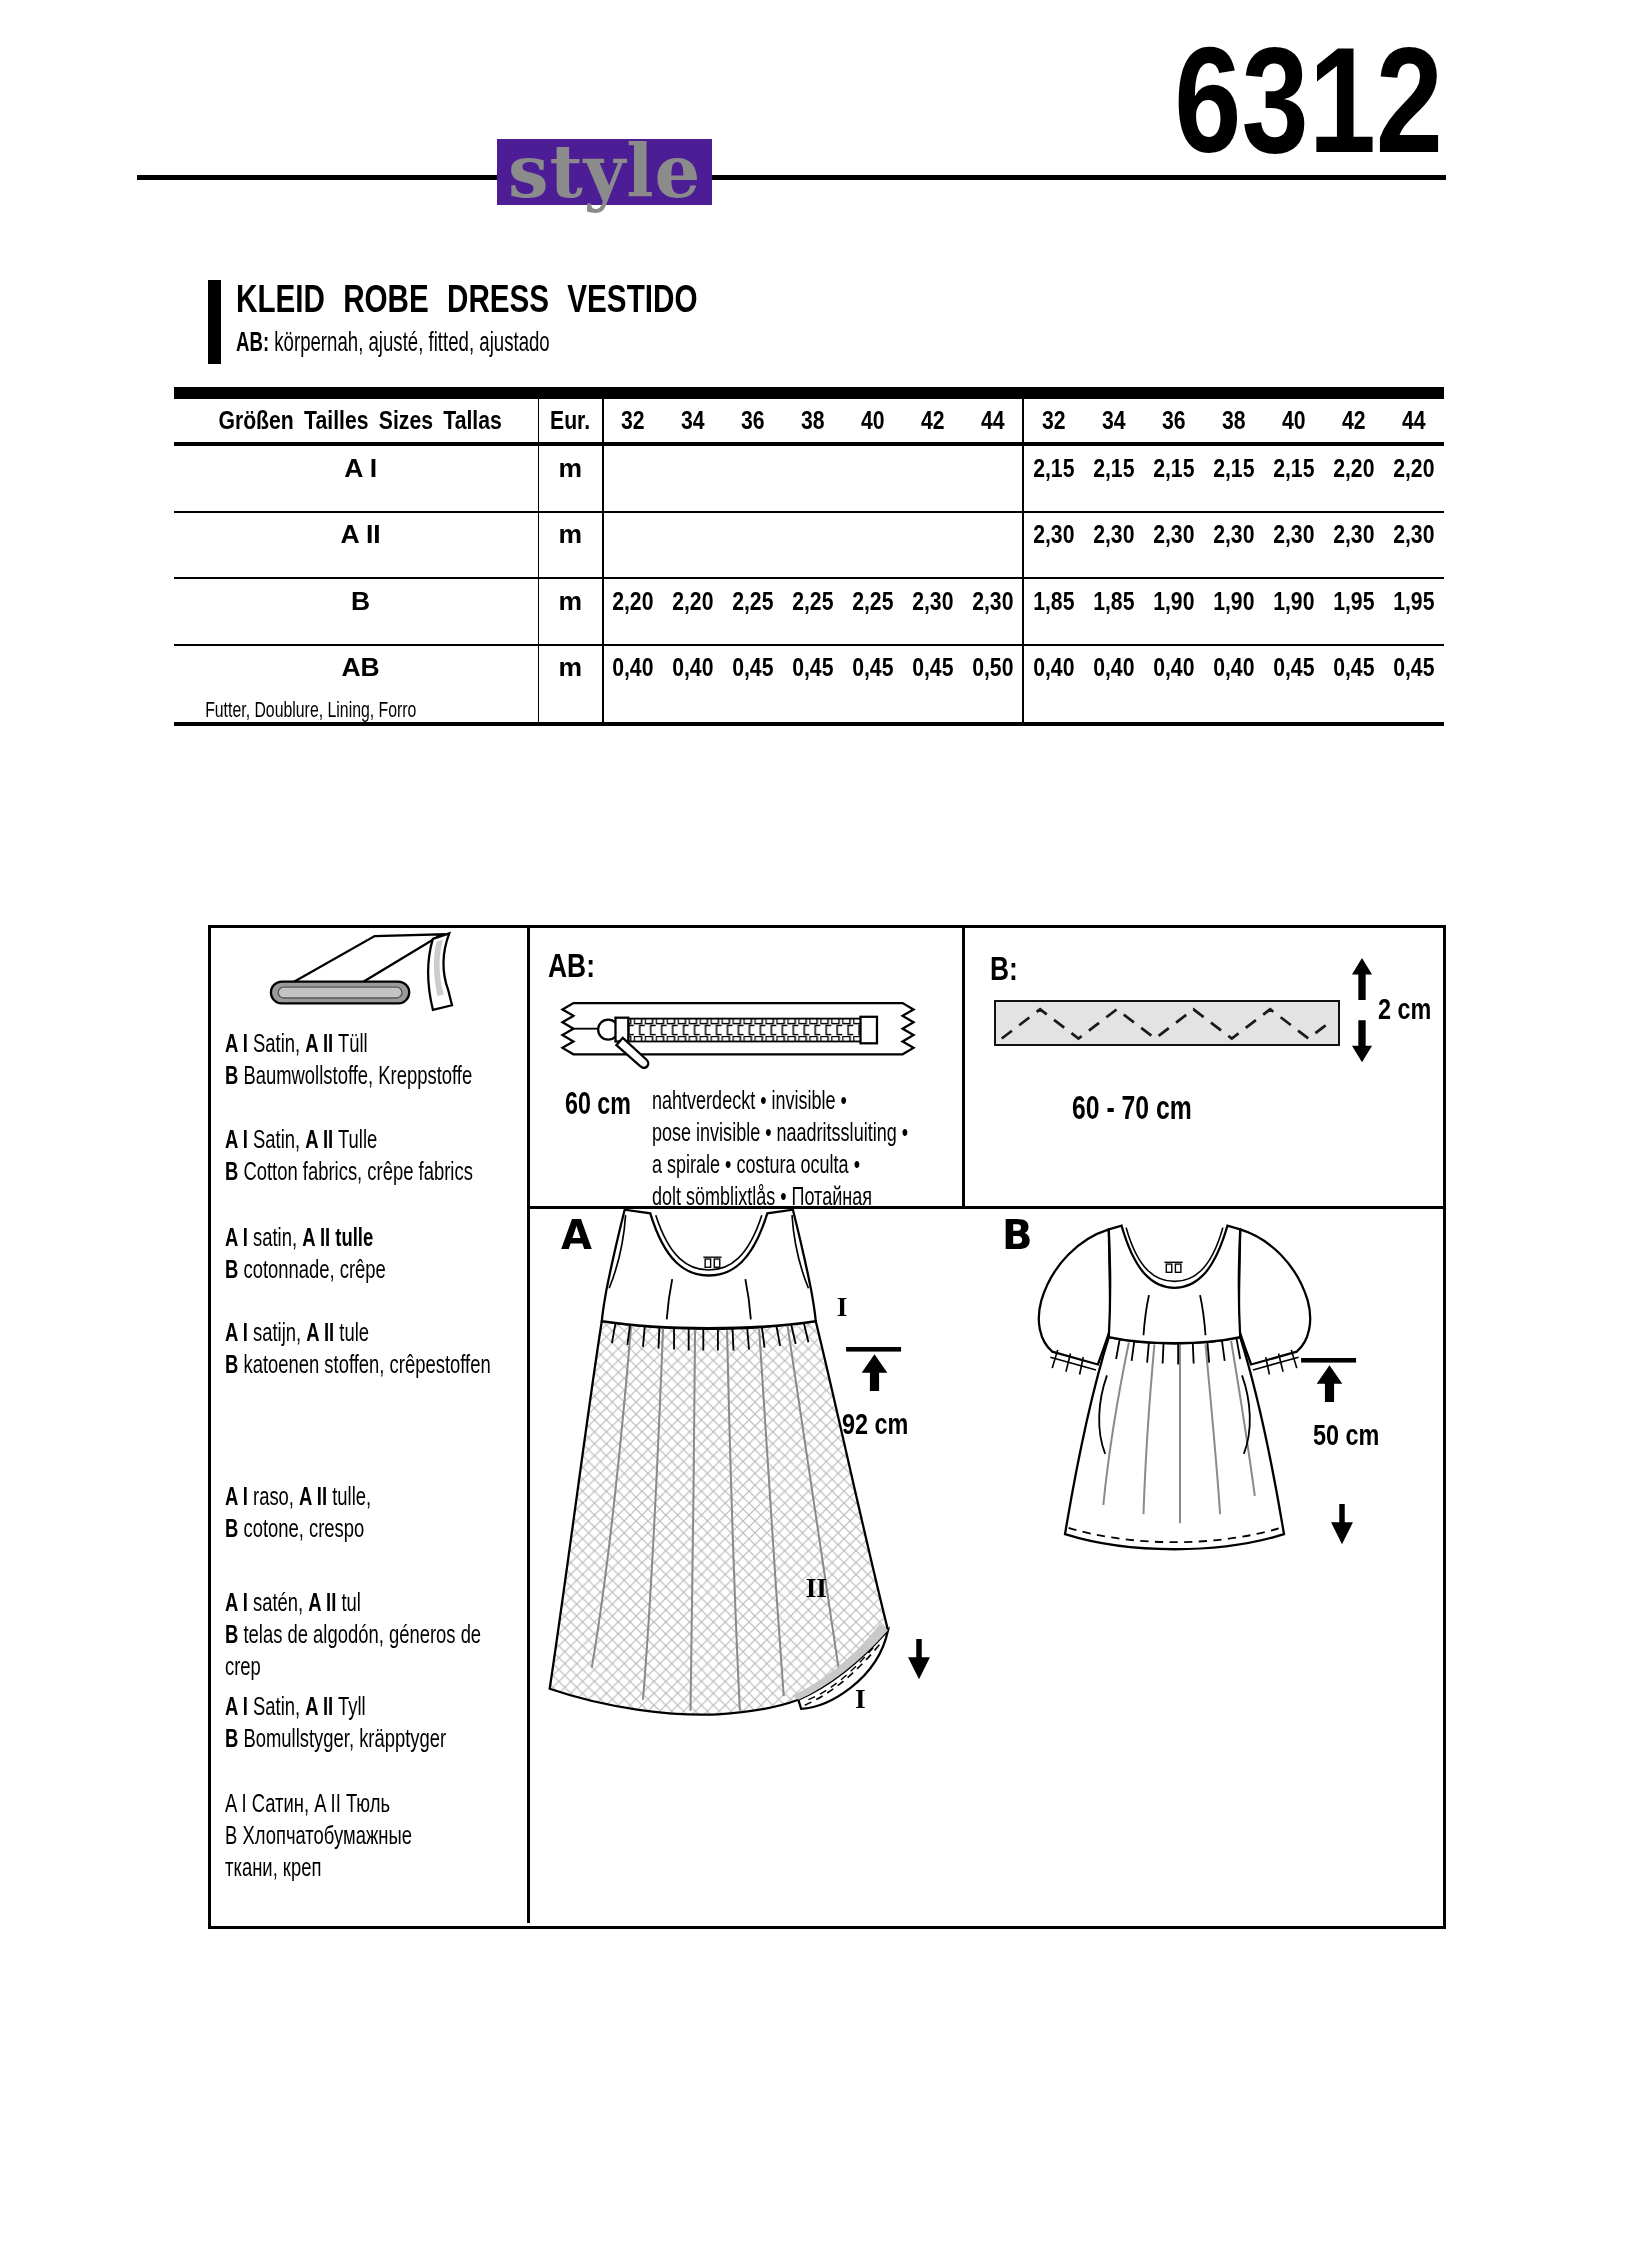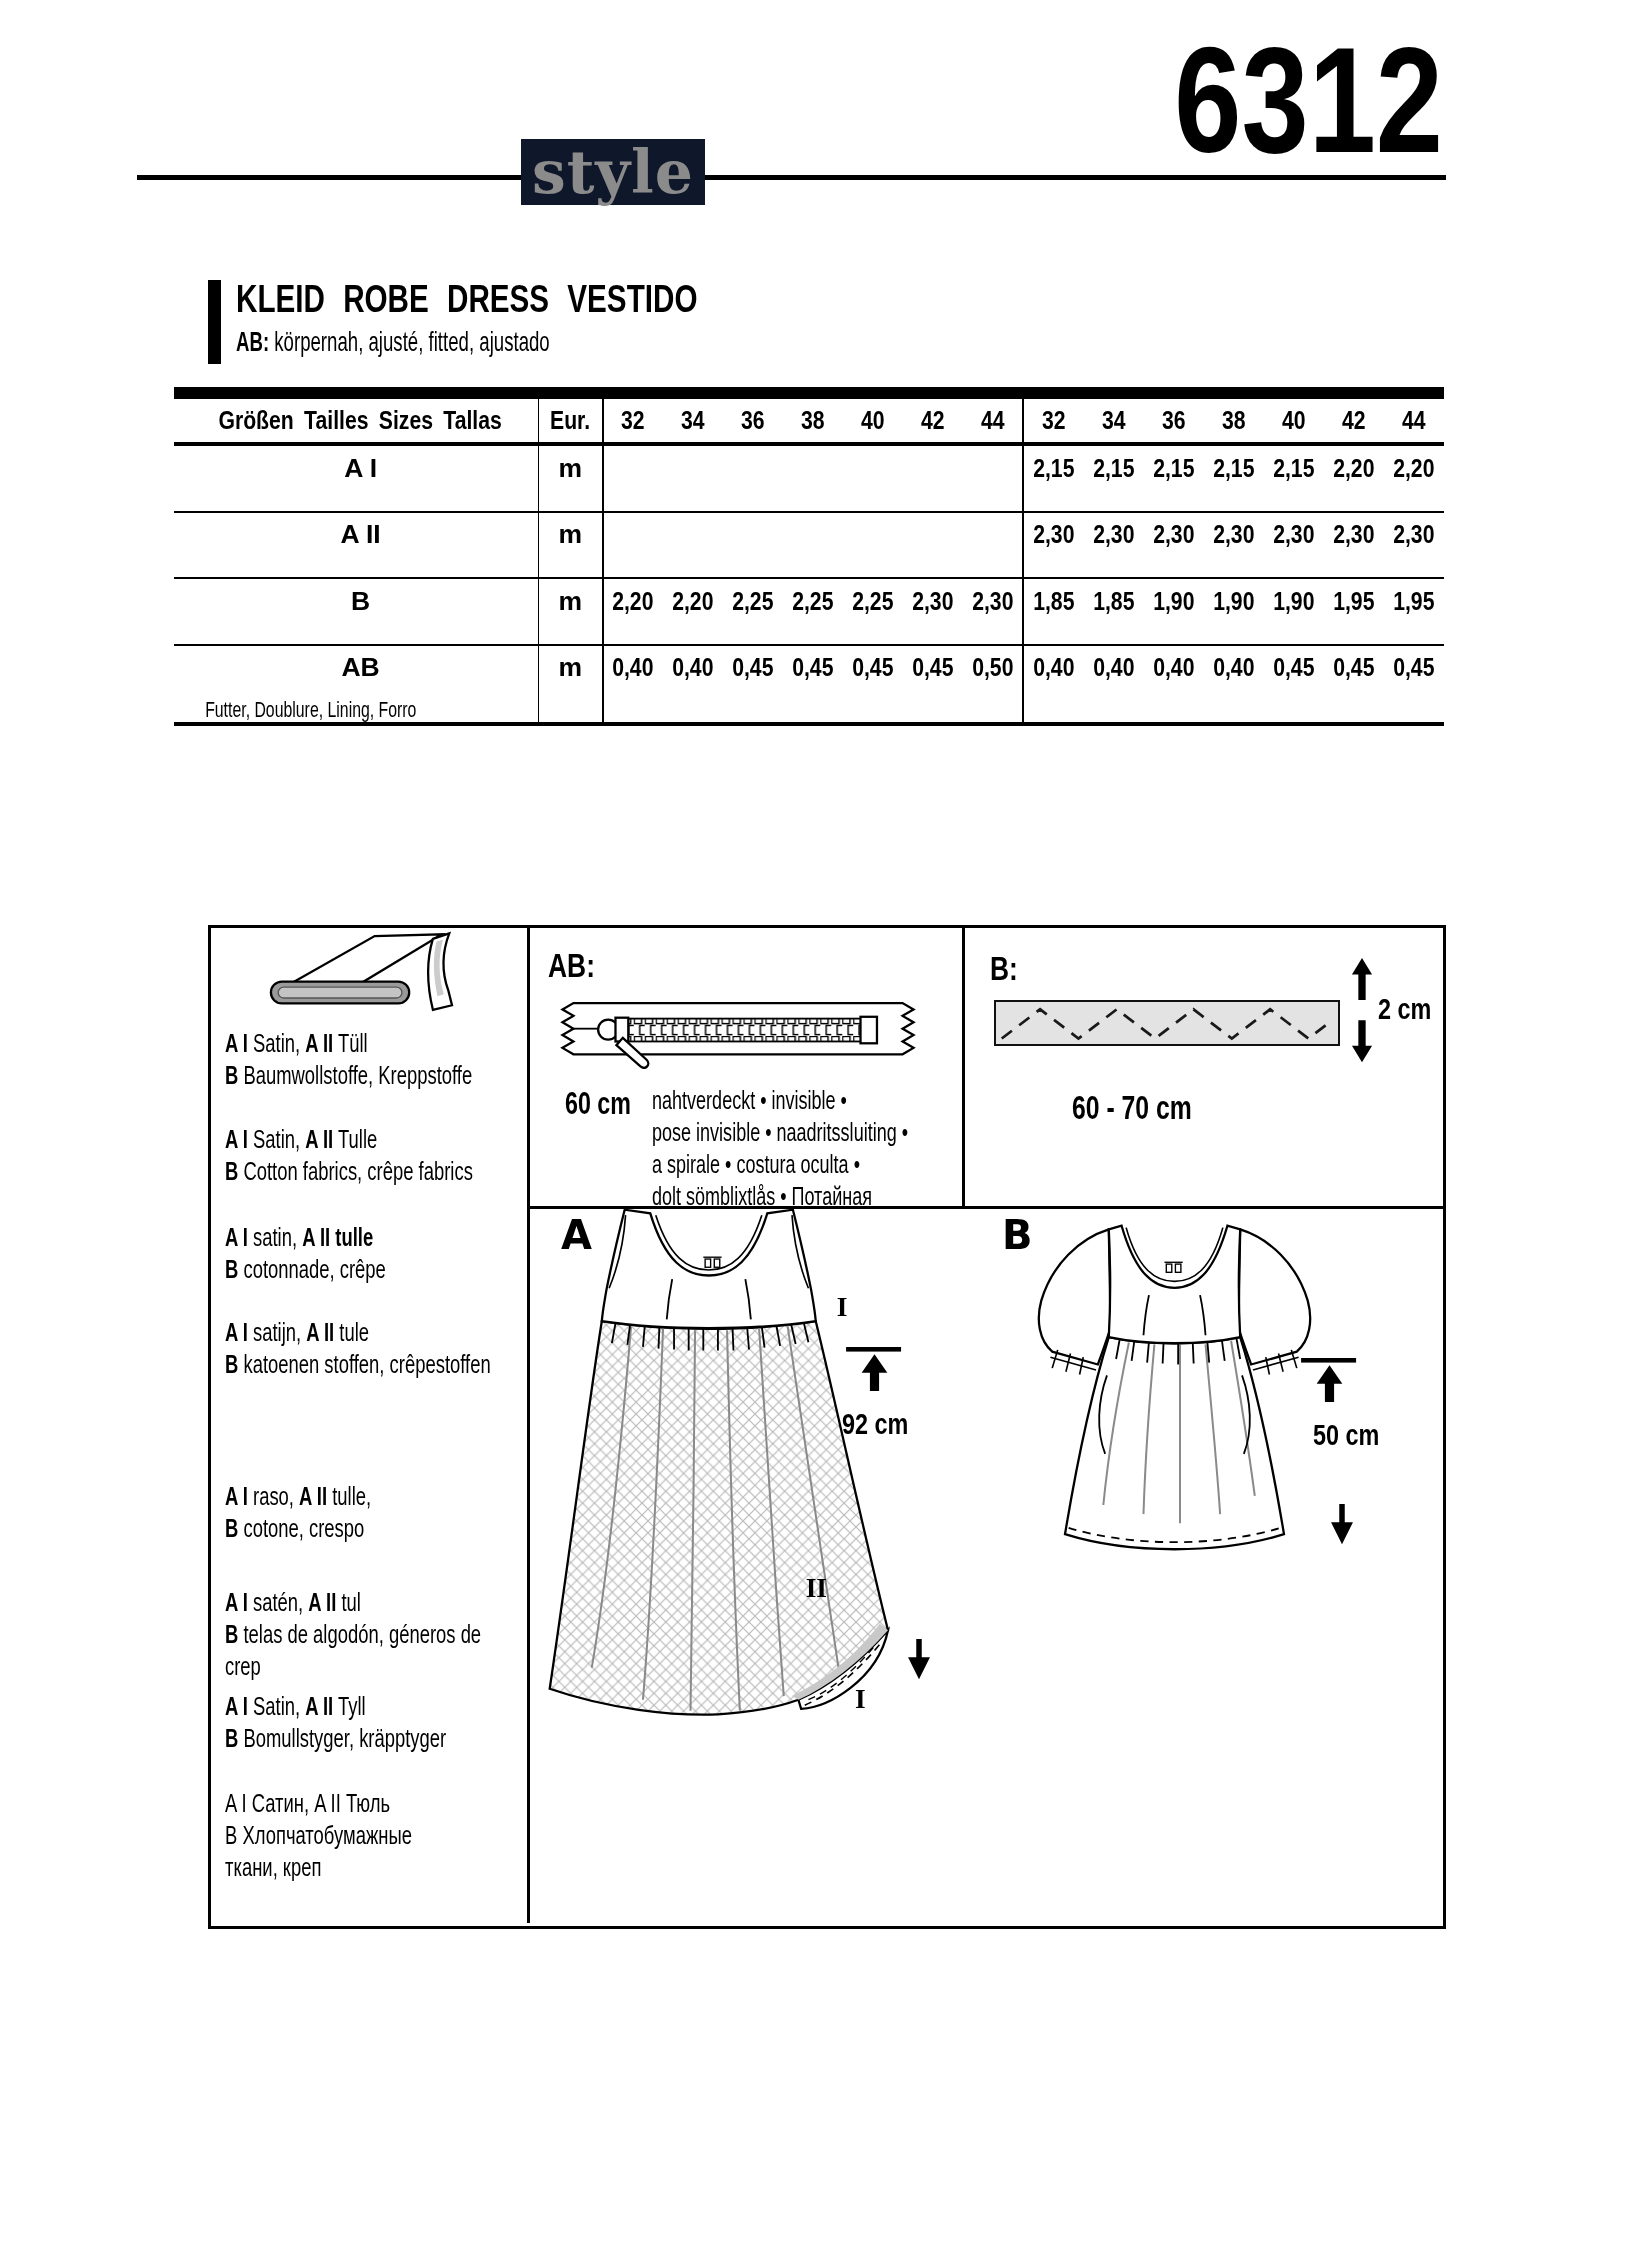--- a/index.html
+++ b/index.html
@@ -4,22 +4,22 @@
 <style>
   html,body{margin:0;padding:0;background:#fff;}
   .canvas{position:relative;width:1641px;height:2267px;background:#fff;overflow:hidden;
           font-family:"Liberation Sans",sans-serif;color:#000;}
   .abs{position:absolute;}
 
   
   .rule{position:absolute;left:137px;top:175px;width:1309px;height:4.6px;background:#000;}
   .brand{position:absolute;left:133px;top:25.6px;font-family:"DejaVu Sans",sans-serif;
          font-weight:bold;font-size:130px;line-height:137px;letter-spacing:-5.5px;}
-  .brand-sub{position:absolute;left:521px;top:139px;font-family:"DejaVu Serif","Liberation Serif",serif;
-         font-weight:bold;font-size:60px;line-height:66px;color:#8b8b8b;background:#0f172a;padding:0 11px;letter-spacing:0.9px;}
+  .brand-sub{position:absolute;left:497px;top:139px;font-family:"DejaVu Serif","Liberation Serif",serif;
+         font-weight:bold;font-size:72px;line-height:66px;color:#8b8b8b;background:#4c1d95;padding:0 11px;letter-spacing:0.9px;}
   .pattern-number{position:absolute;left:1078px;top:27.4px;width:365px;text-align:right;
          font-weight:bold;font-size:151px;line-height:146px;transform:scaleX(0.8);transform-origin:100% 0;}
 
   
   .title-bar{position:absolute;left:208px;top:280px;width:12.8px;height:84px;background:#000;}
   .title{position:absolute;left:236px;top:278px;font-weight:bold;font-size:38px;line-height:42px;
          word-spacing:12.8px;transform:scaleX(0.78);transform-origin:0 0;white-space:nowrap;}
   .subtitle{position:absolute;left:236px;top:323px;font-size:27.4px;line-height:37px;
          transform:scaleX(0.68);transform-origin:0 0;white-space:nowrap;}
   .subtitle .bp{font-weight:bold;}

